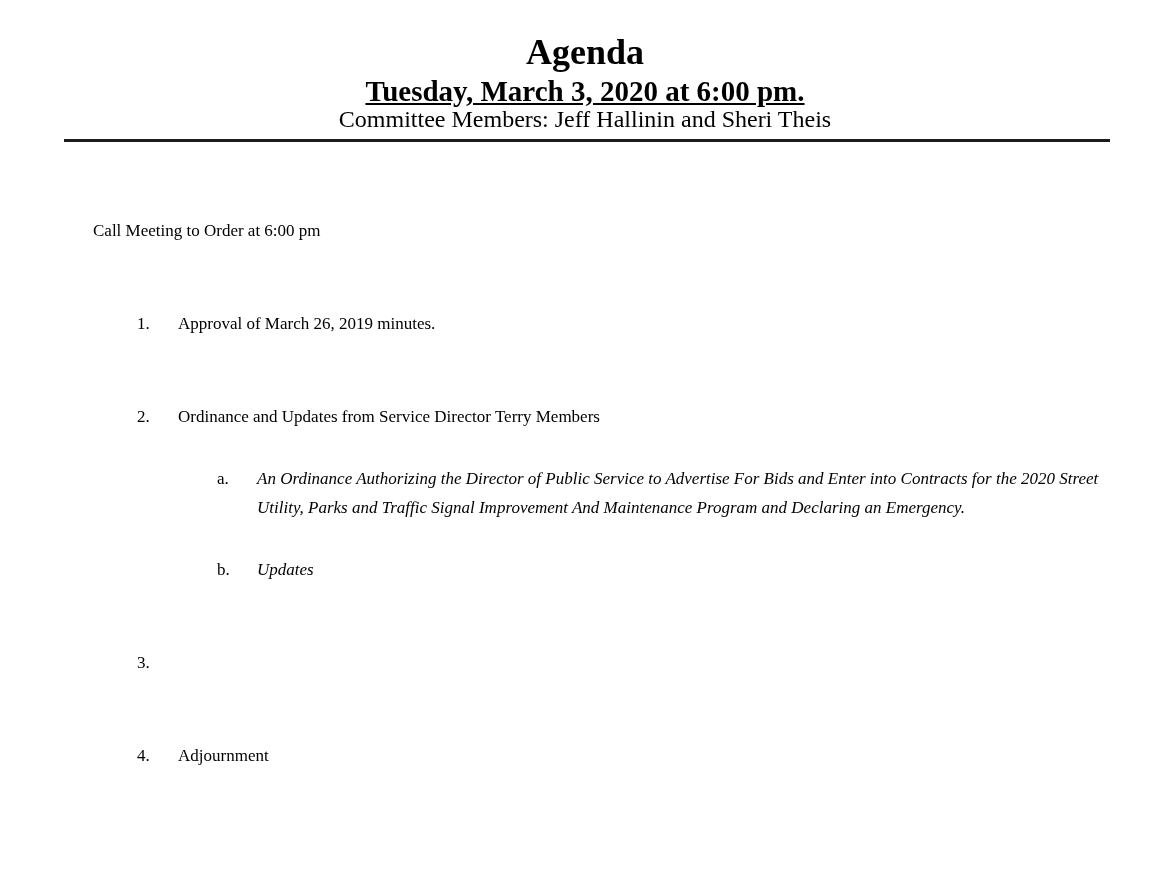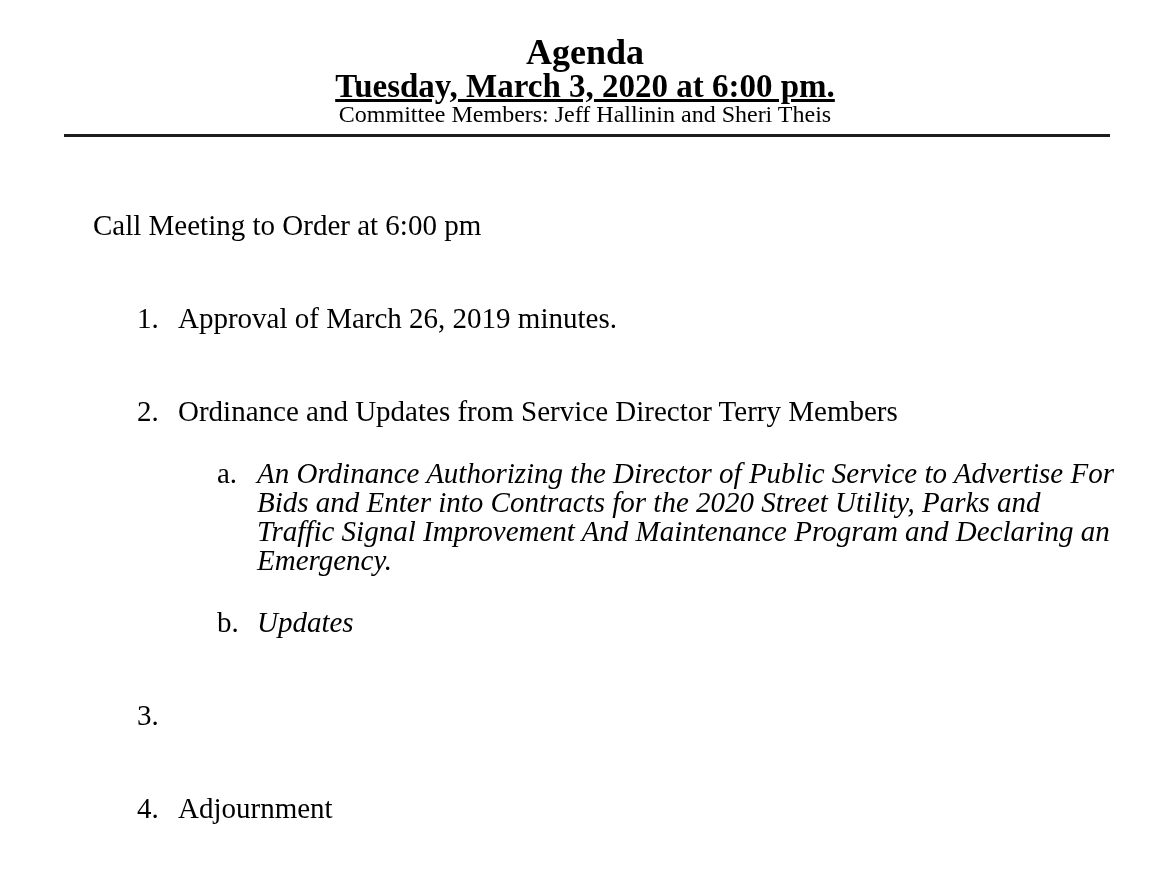--- a/index.html
+++ b/index.html
@@ -22,36 +22,37 @@
   .doc-header {
     text-align: center;
     padding-top: 32px;
   }
   .doc-title {
     font-size: 36px;
     font-weight: bold;
     line-height: 40px;
   }
   .doc-date {
-    font-size: 33px;
+    font-size: 29px;
     font-weight: bold;
     text-decoration: underline;
     line-height: 28px;
+    margin-top: 5px;
   }
   .doc-subline {
     font-size: 24px;
     line-height: 28px;
   }
   .header-rule {
     border: 0;
     border-top: 3px solid #1c1c1c;
     margin: 6px 60px 0 64px;
   }
   .body-text {
-    font-size: 29px;
+    font-size: 17px;
     line-height: 29px;
   }
   .call-line {
     margin: 74px 0 0 93px;
   }
   .item {
     display: flex;
     margin: 64px 0 0 137px;
   }
   .item .num {

